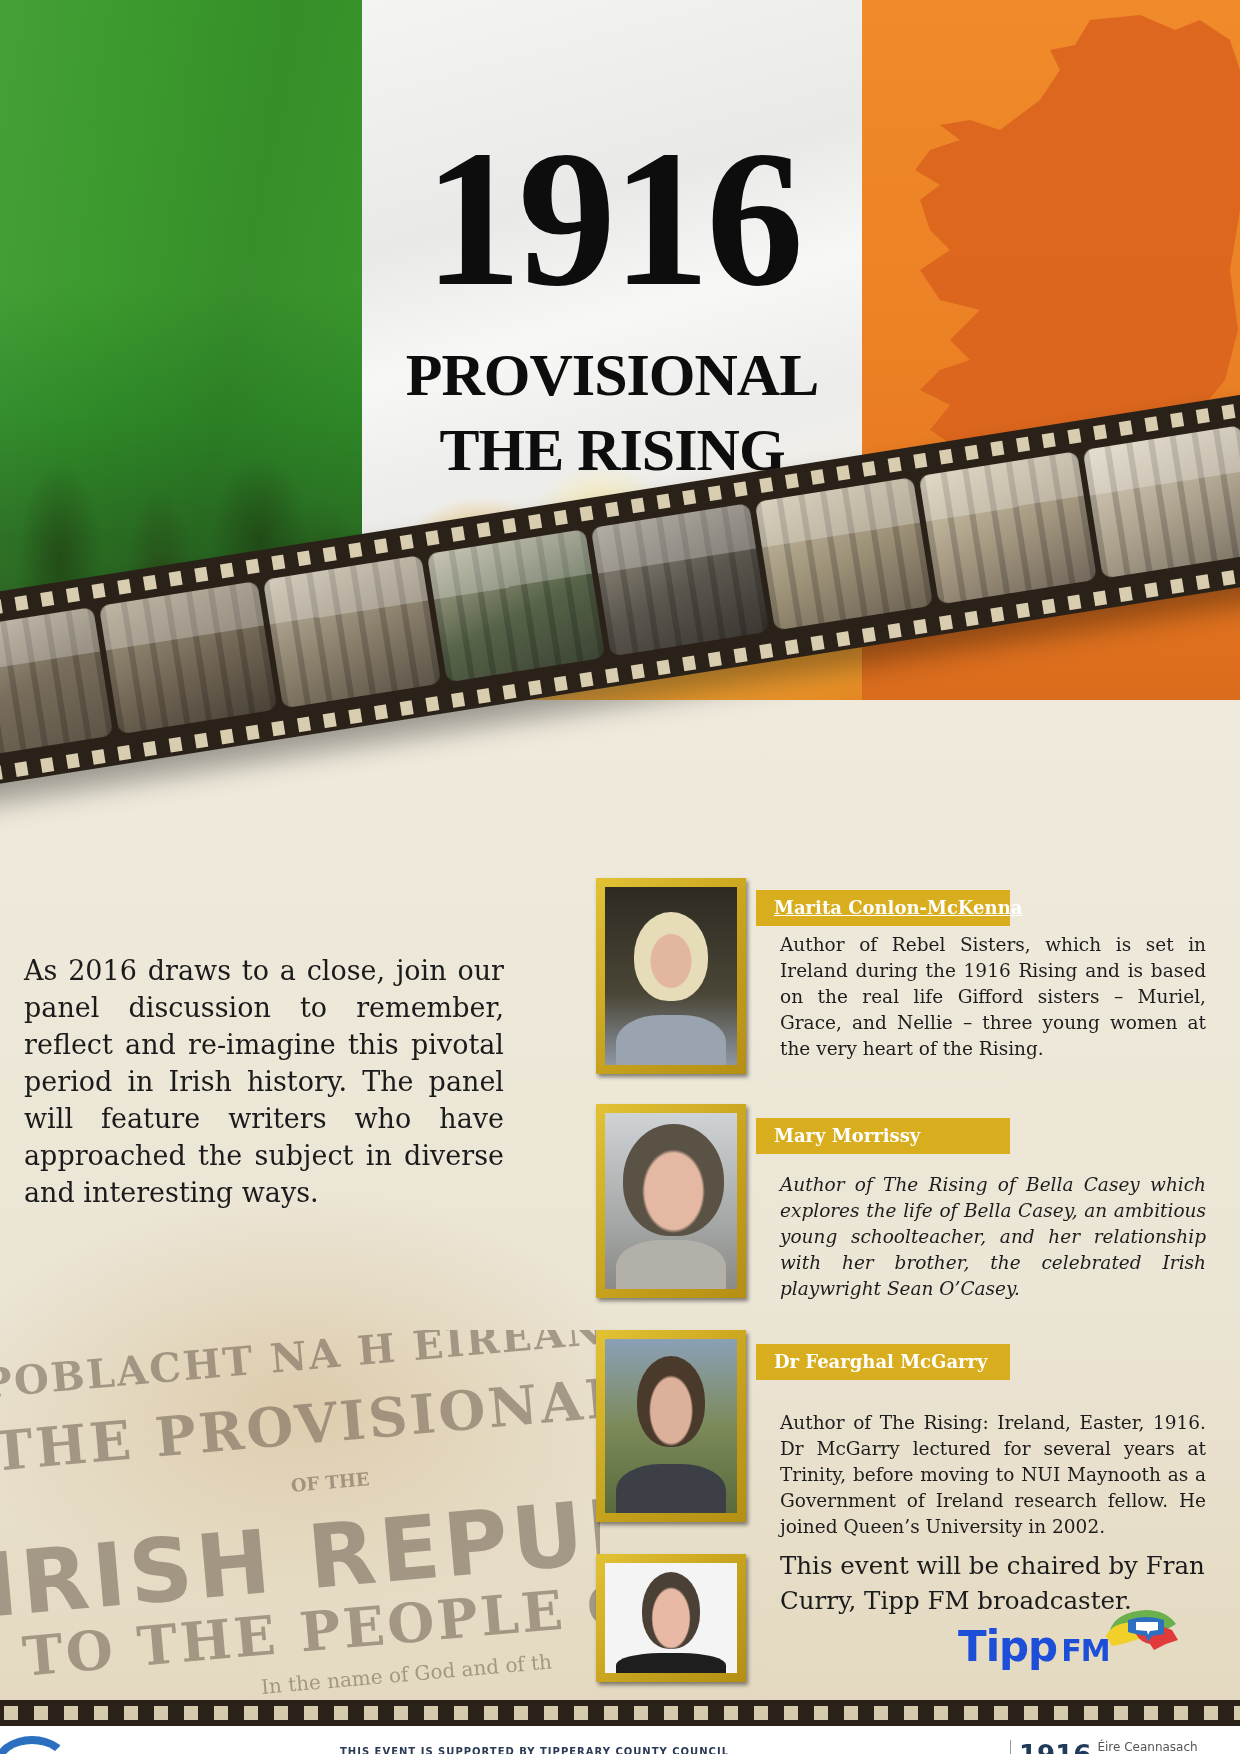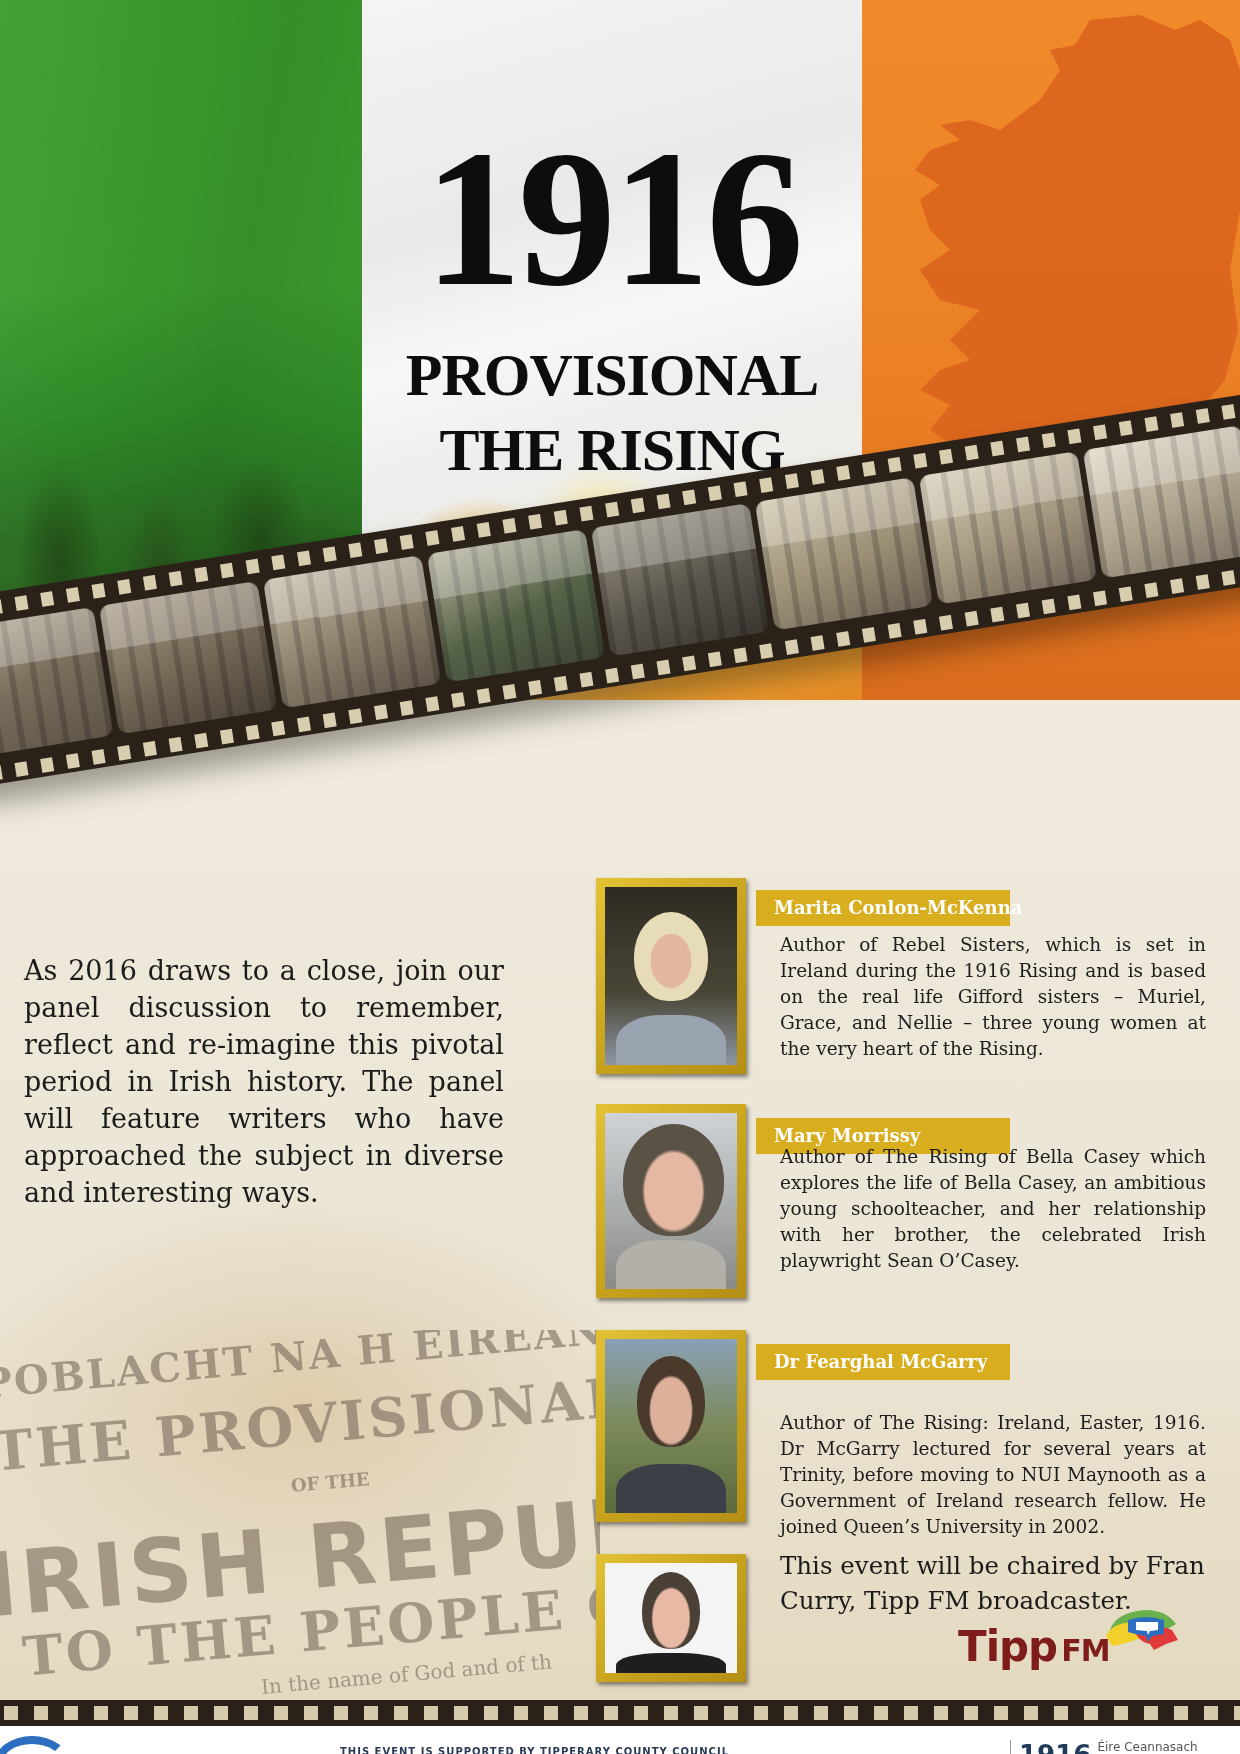--- a/index.html
+++ b/index.html
@@ -154,21 +154,21 @@
   }
   .chair-text {
     position: absolute; left: 780px; top: 1548px; width: 440px;
     font-family: "DejaVu Serif", serif; font-size: 24.5px; line-height: 35px; color: #1b1b1b;
   }
 
   
   .logo { position: absolute; left: 958px; top: 1600px; width: 220px; height: 80px; }
   .logo-text {
     position: absolute; left: 0; top: 22px; font-family: "DejaVu Sans", sans-serif; font-weight: bold;
-    color: #7f1d1d; font-size: 42px; letter-spacing: -1px; white-space: nowrap;
+    color: #1d4ed8; font-size: 42px; letter-spacing: -1px; white-space: nowrap;
   }
   .logo-text .fm { font-size: 30px; margin-left: 4px; }
   .logo-tag {
     position: absolute; left: 112px; top: 68px; font-family: "DejaVu Sans", sans-serif; font-style: italic;
     font-size: 7px; color: #333; white-space: nowrap; margin-top: 47px;
   }
   .logo-bubble { position: absolute; left: 148px; top: 0; width: 72px; height: 50px; }
 
   
   .bottom-film {
@@ -241,33 +241,33 @@
   <div class="intro">As 2016 draws to a close, join our panel discussion to remember, reflect and re-imagine this pivotal period in Irish history. The panel will feature writers who have approached the subject in diverse and interesting ways.</div>
 
 
   <div class="speaker" style="top:878px;">
     <div class="photo-frame" style="height:196px;">
       <div class="photo" style="background:linear-gradient(180deg,#2d2a22,#4a4636 60%,#8d96a3);">
         <div class="head" style="left:22%;top:14%;width:56%;height:50%;background:radial-gradient(ellipse at 50% 55%,#e3b6a0 0 38%,#e6dcb8 40% 100%);"></div>
         <div class="body" style="background:#9aa3b0;"></div>
       </div>
     </div>
-    <div class="name-bar" style="top:12px;">Marita Conlon-McKenna</div>
+    <div class="name-bar" style="top:12px;text-decoration:underline;">Marita Conlon-McKenna</div>
     <div class="bio" style="top:54px;">Author of Rebel Sisters, which is set in Ireland during the 1916 Rising and is based on the real life Gifford sisters – Muriel, Grace, and Nellie – three young women at the very heart of the Rising.</div>
   </div>
 
   <div class="speaker" style="top:1104px;">
     <div class="photo-frame" style="height:194px;">
       <div class="photo" style="background:linear-gradient(180deg,#cfd3d6,#a6a9a8 60%,#8a8a86);">
         <div class="head" style="left:14%;top:6%;width:76%;height:64%;background:radial-gradient(ellipse at 50% 60%,#e4b8a2 0 40%,#5b5246 44% 100%);"></div>
         <div class="body" style="background:#b3b0aa;"></div>
       </div>
     </div>
     <div class="name-bar" style="top:14px;">Mary Morrissy</div>
-    <div class="bio" style="top:40px;">Author of The Rising of Bella Casey which explores the life of Bella Casey, an ambitious young schoolteacher, and her relationship with her brother, the celebrated Irish playwright Sean O’Casey.</div>
+    <div class="bio" style="top:68px;font-style:italic;">Author of The Rising of Bella Casey which explores the life of Bella Casey, an ambitious young schoolteacher, and her relationship with her brother, the celebrated Irish playwright Sean O’Casey.</div>
   </div>
 
   <div class="speaker" style="top:1330px;">
     <div class="photo-frame" style="height:192px;">
       <div class="photo" style="background:linear-gradient(180deg,#8aa0b6,#7c8a5a 50%,#5a6a3c);">
         <div class="head" style="left:24%;top:10%;width:52%;height:52%;background:radial-gradient(ellipse at 50% 60%,#dcb09a 0 42%,#4a3a2c 46% 100%);"></div>
         <div class="body" style="background:#3c3f46;"></div>
       </div>
     </div>
     <div class="name-bar" style="top:14px;">Dr Fearghal McGarry</div>

